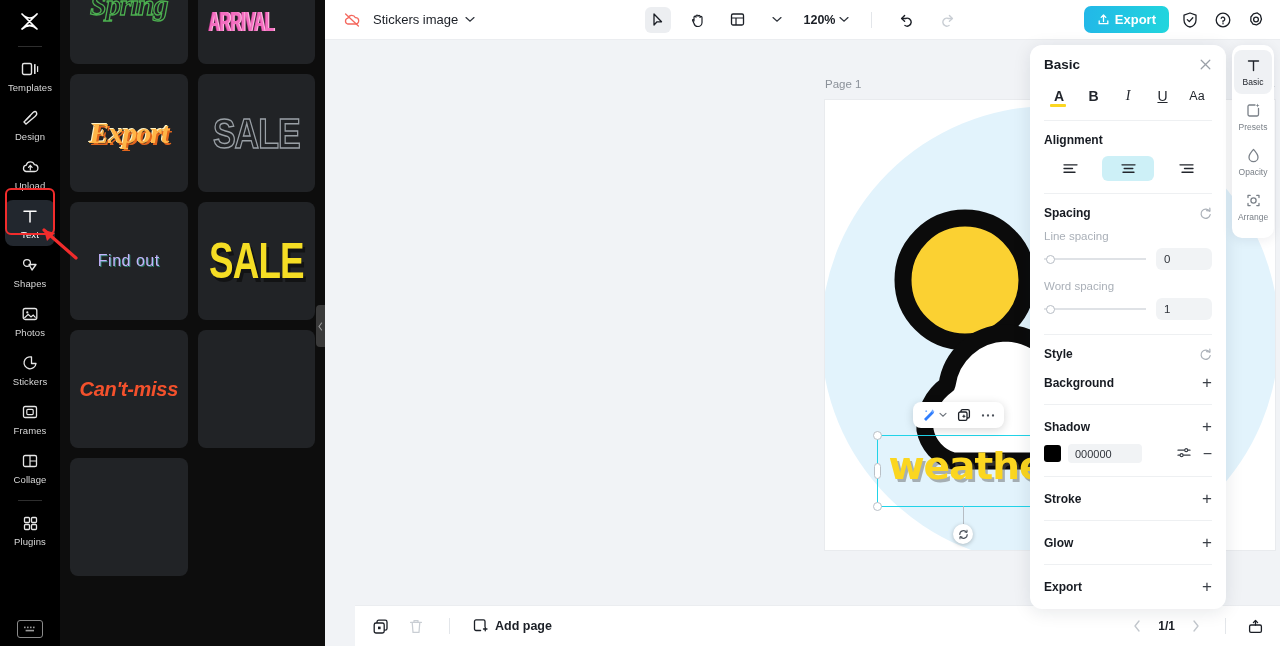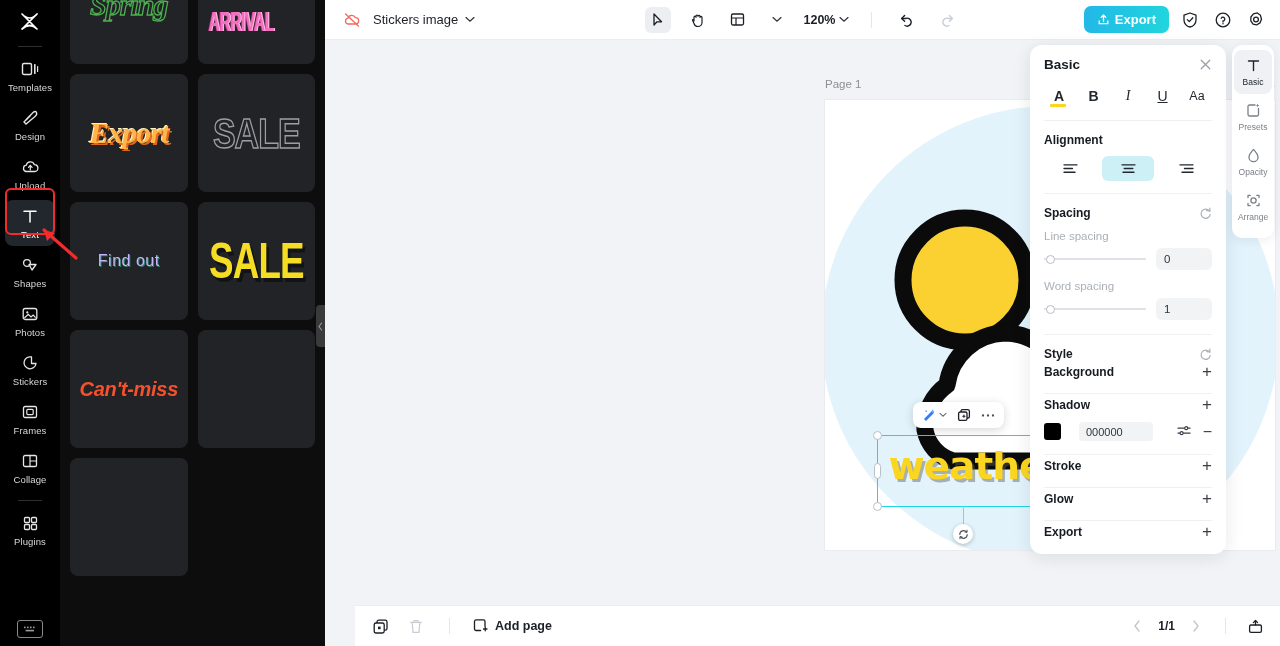--- a/index.html
+++ b/index.html
@@ -279,25 +279,25 @@
   }
   .slider .knob {
     position:absolute; left:2px; top:3px; width:9px; height:9px; border-radius:50%;
     background:#fff; border:1.5px solid #b7bdc5; cursor:pointer;
   }
   .numbox {
     width: 56px; flex:0 0 56px; height:22px; background:#f1f3f5; border-radius:6px;
     display:flex; align-items:center; padding: 0 8px; font-size:11.5px; color:#31353c;
   }
   .prop-line {
-    display:flex; align-items:center; margin-top: 2px;
+    display:flex; align-items:center; margin-top: 13px;
   }
   .prop-line .nm { font-size:12px; color:#171b22; font-weight:700; }
   .prop-line .plus { margin-left:auto; cursor:pointer; font-size:17px; color:#3a3f47; line-height:1; }
-  .shadow-row { display:flex; align-items:center; gap: 18px; margin-top: 9px; }
+  .shadow-row { display:flex; align-items:center; gap: 7px; margin-top: 9px; }
   .swatch { width: 17px; height: 17px; background:#000; border-radius: 3px; cursor:pointer;}
   .hexbox {
     width: 74px; height: 19px; background:#f1f3f5; border-radius:4px;
     display:flex; align-items:center; padding: 0 7px; font-size: 11px; color:#31353c;
   }
   .shadow-icons { margin-left:auto; display:flex; align-items:center; gap: 12px; }
   .minus { font-size:16px; color:#3a3f47; cursor:pointer; line-height:1;}
 
   
   .proprail {

